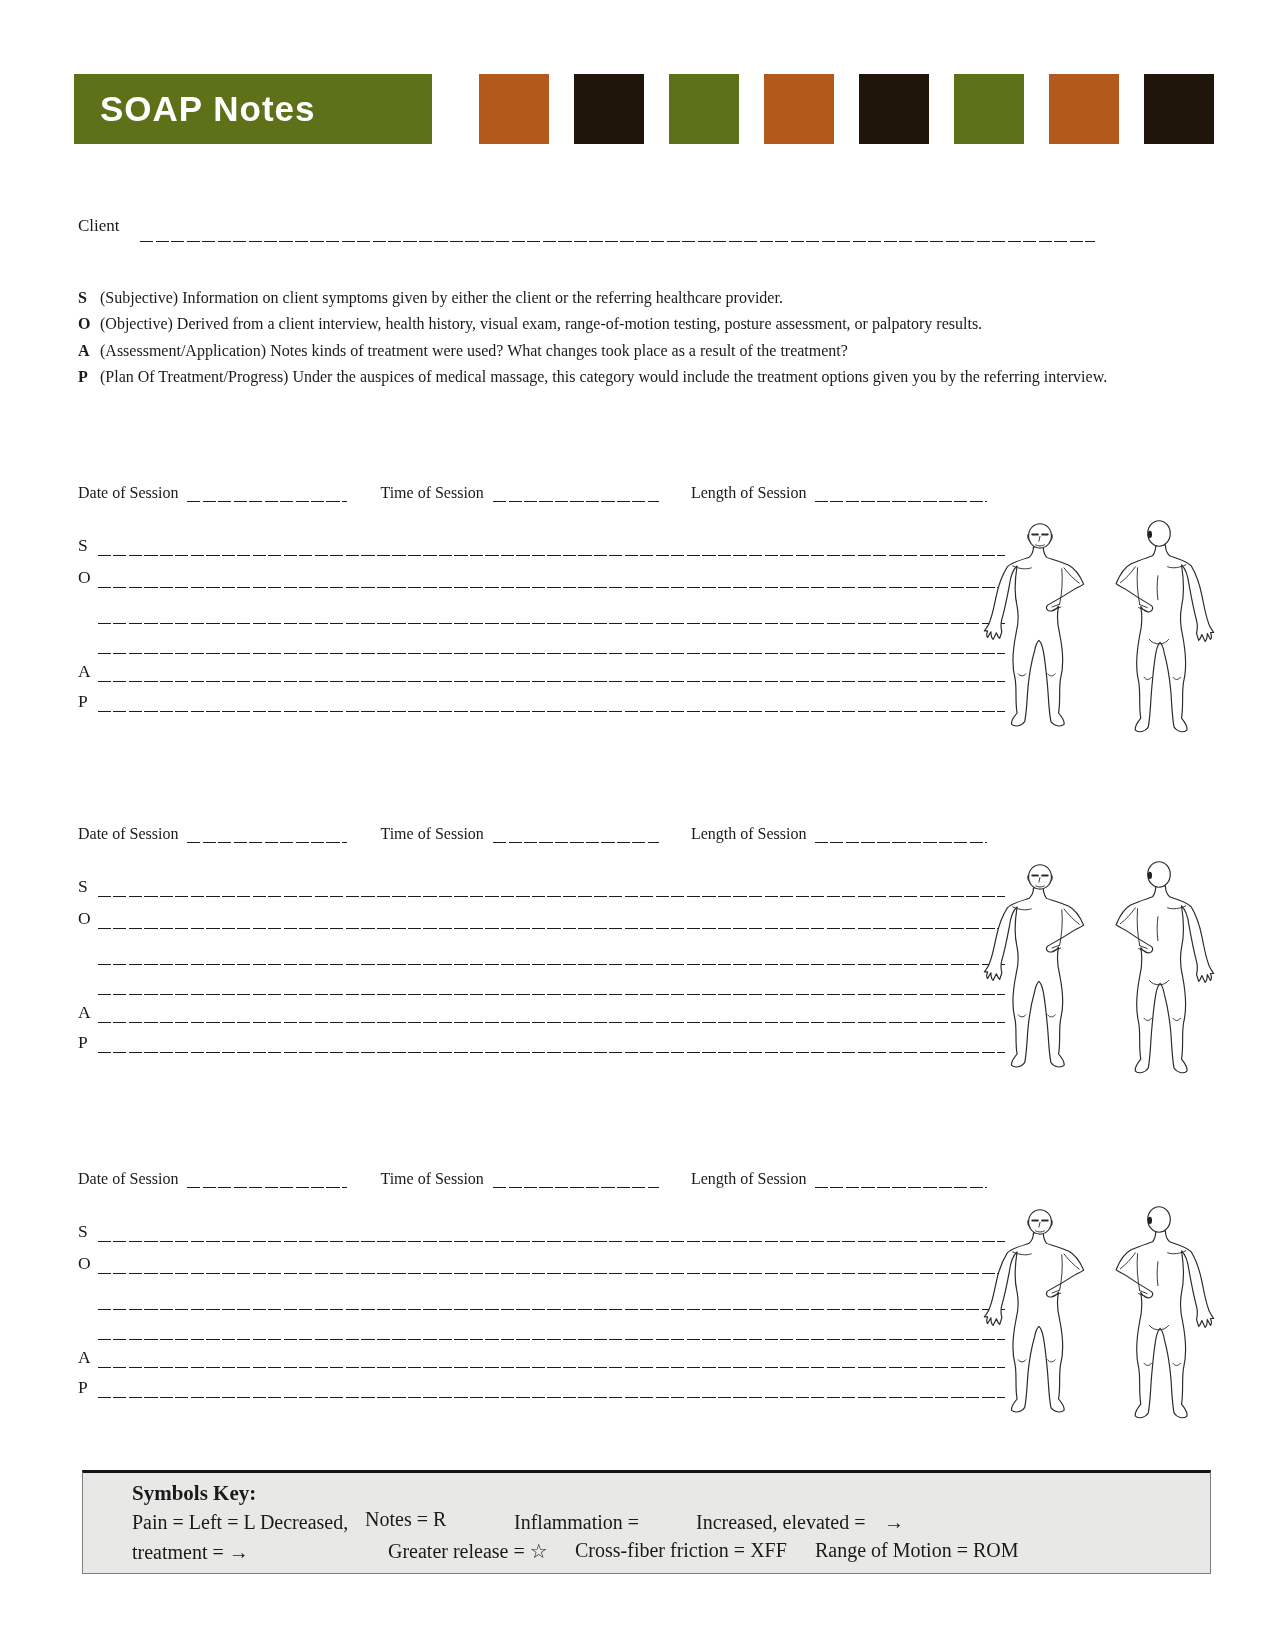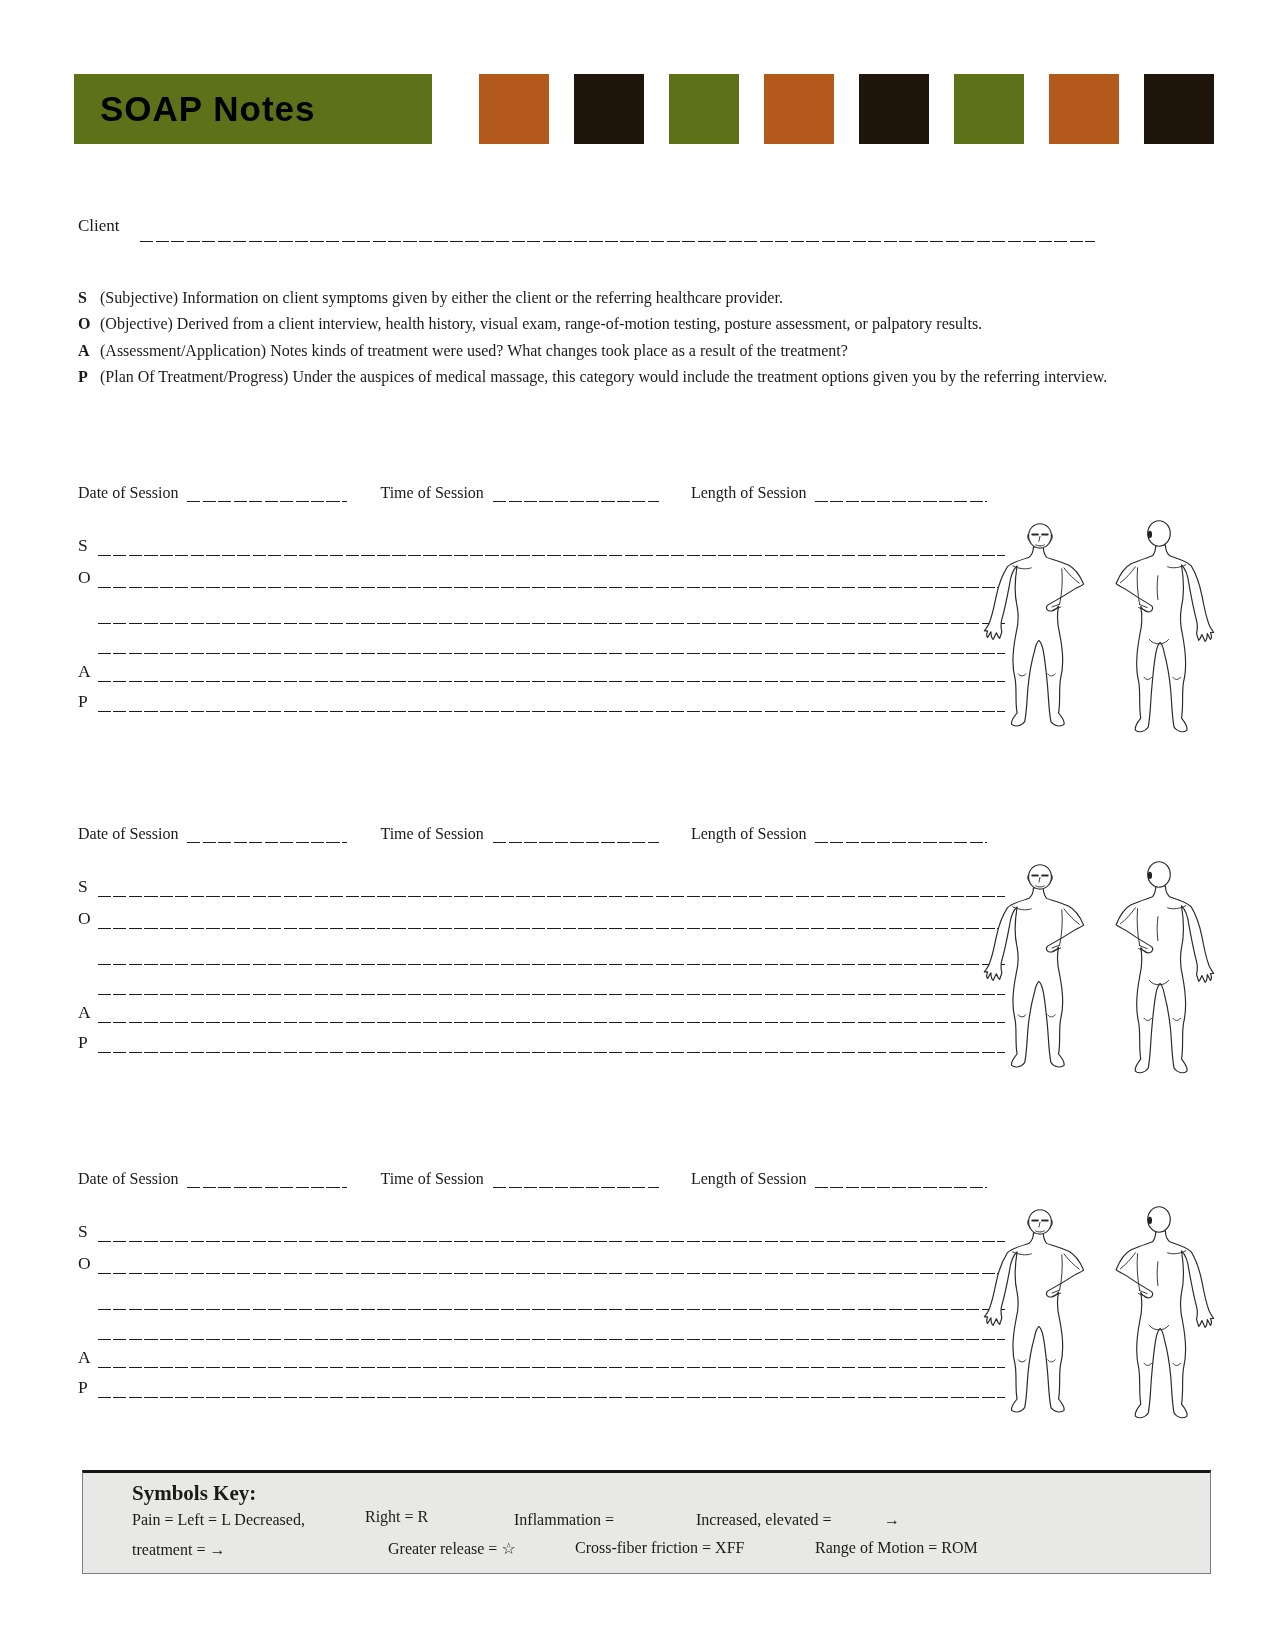--- a/index.html
+++ b/index.html
@@ -9,21 +9,21 @@
     background:#ffffff; overflow:hidden;
     font-family:"Liberation Serif", serif; color:#1a1a1a;
   }
 
   
   .band { position:absolute; top:74px; left:74px; width:1140px; height:70px;
           display:flex; align-items:stretch; }
   .brand { width:380px; height:70px; display:flex; align-items:center;
            padding-left:26px; margin-right:22px; }
   .brand-title { font-family:"Liberation Sans", sans-serif; font-weight:bold;
-                 font-size:35px; letter-spacing:1px; color:#000000; }
+                 font-size:35px; letter-spacing:1px; color:#ffffff; }
   .sq { width:70px; height:70px; margin-left:25px; flex:0 0 auto; }
   .sq:first-of-type { margin-left:0; }
 
   
   .uline { display:inline-block; height:1.4px; align-self:flex-end; margin-bottom:1px;
            background:repeating-linear-gradient(90deg,#1c1c1c 0 13px, rgba(0,0,0,0) 13px 15.5px); }
 
   
   .client-row { position:absolute; top:217px; left:78px; width:1030px; height:26px;
                 display:flex; align-items:flex-start; }
@@ -57,21 +57,21 @@
   .fig-front { left:902px; top:42px; width:120px; height:210px; }
   .fig-back  { left:1022px; top:39px; width:118px; height:219px; }
   .bodyfill { fill:#ffffff; stroke:#2b2b2b; stroke-width:1.1; stroke-linejoin:round; }
   .ln { fill:none; stroke:#2b2b2b; stroke-width:0.9; stroke-linecap:round; }
   .ink { fill:#222222; stroke:none; }
 
   
   .symbols { position:absolute; top:1470px; left:82px; width:1129px; height:104px;
              background:#e8e8e6; border:1px solid #7d7d7d; border-top:3px solid #151515; }
   .sym-title { position:absolute; left:49px; top:8px; font-size:21px; font-weight:bold; }
-  .sym-item { position:absolute; font-size:16px; white-space:nowrap;font-family:Liberation Serif, serif; }
+  .sym-item { position:absolute; font-size:20px; white-space:nowrap;font-family:Liberation Serif, serif; }
 
   .hiddendefs { position:absolute; width:0; height:0; overflow:hidden; }
 </style>
 </head>
 <body>
 
 <div class="page">
 
   <header class="band">
     <div class="brand" style="background-color: rgb(93, 113, 25);">
@@ -271,21 +271,21 @@
         <use href="#fig-front-def"></use>
       </svg>
     <svg class="fig fig-back" viewBox="0 0 110 220" preserveAspectRatio="none">
         <use href="#fig-back-def"></use>
       </svg>
   </section>
 
   <div class="symbols">
     <div class="sym-title">Symbols Key:</div>
     <span class="sym-item" style="left:49px;  top:38px;">Pain = Left = L Decreased,</span>
-    <span class="sym-item" style="left:282px; top:35px;">Right = R</span>
+    <span class="sym-item" style="left:282px; top:35px;">Notes = R</span>
     <span class="sym-item" style="left:406px; top:38px;margin-left:25px;">Inflammation =</span>
     <span class="sym-item" style="left:613px; top:38px;">Increased, elevated =</span>
     <span class="sym-item" style="left:801px; top:38px;">→</span>
     <span class="sym-item" style="left:49px;  top:68px;">treatment = →</span>
     <span class="sym-item" style="left:305px; top:66px;">Greater release = ☆</span>
     <span class="sym-item" style="left:492px; top:66px;">Cross-fiber friction = XFF</span>
     <span class="sym-item" style="left:732px; top:66px;">Range of Motion = ROM</span>
   </div>
 
 </div>

